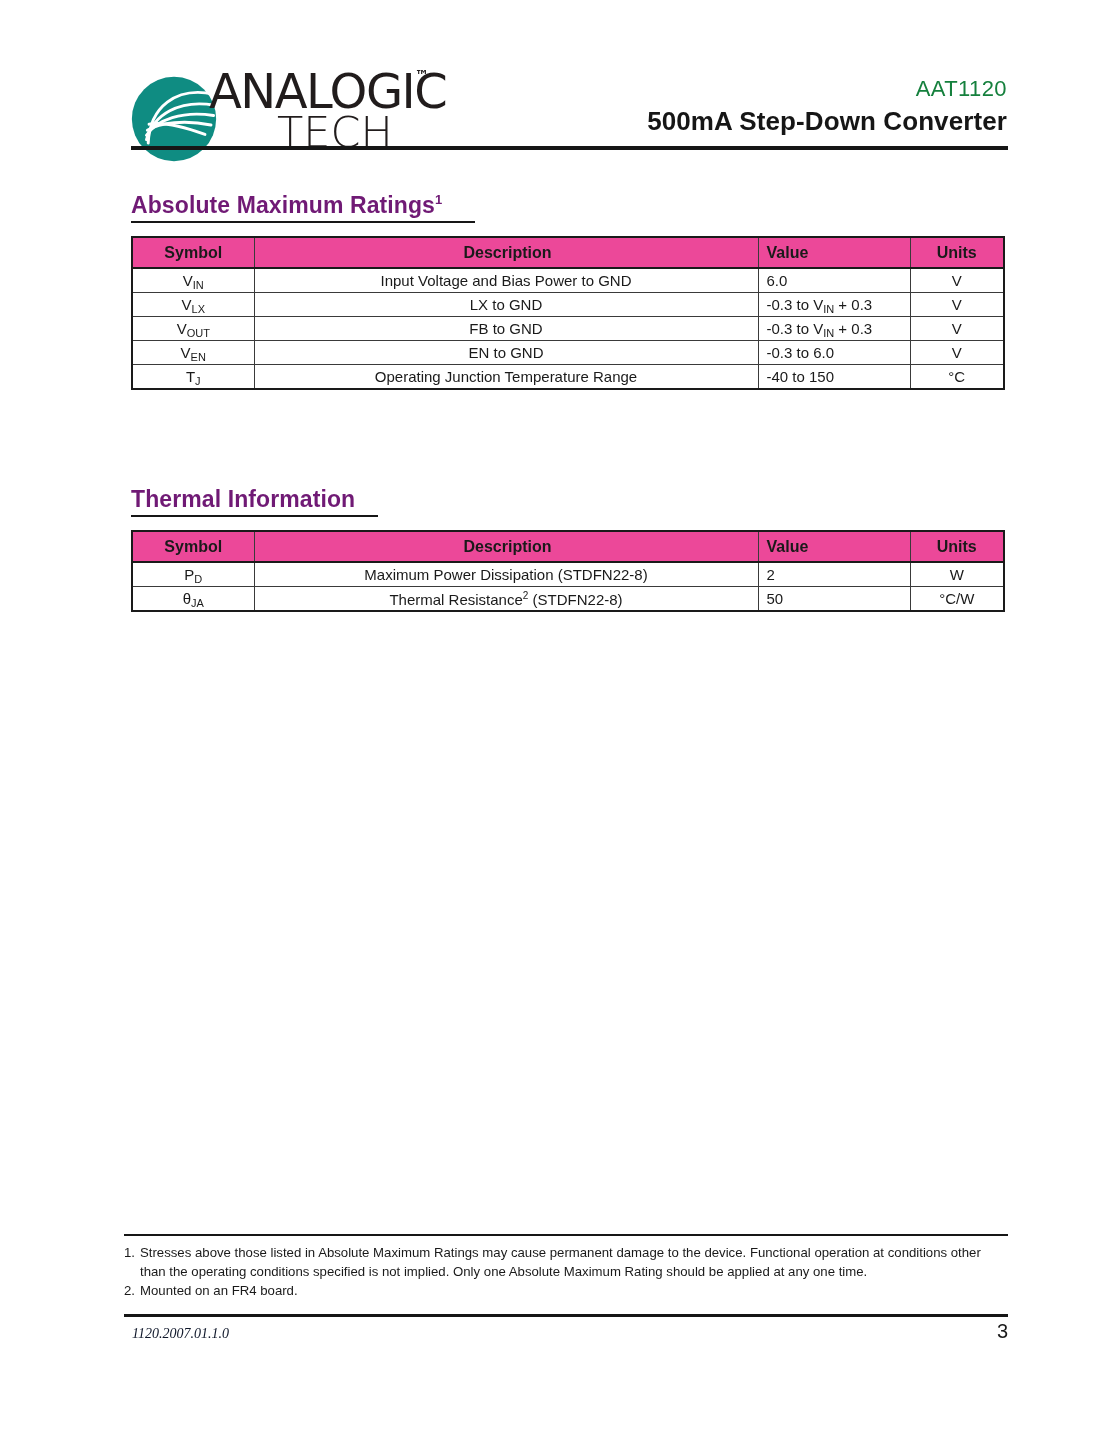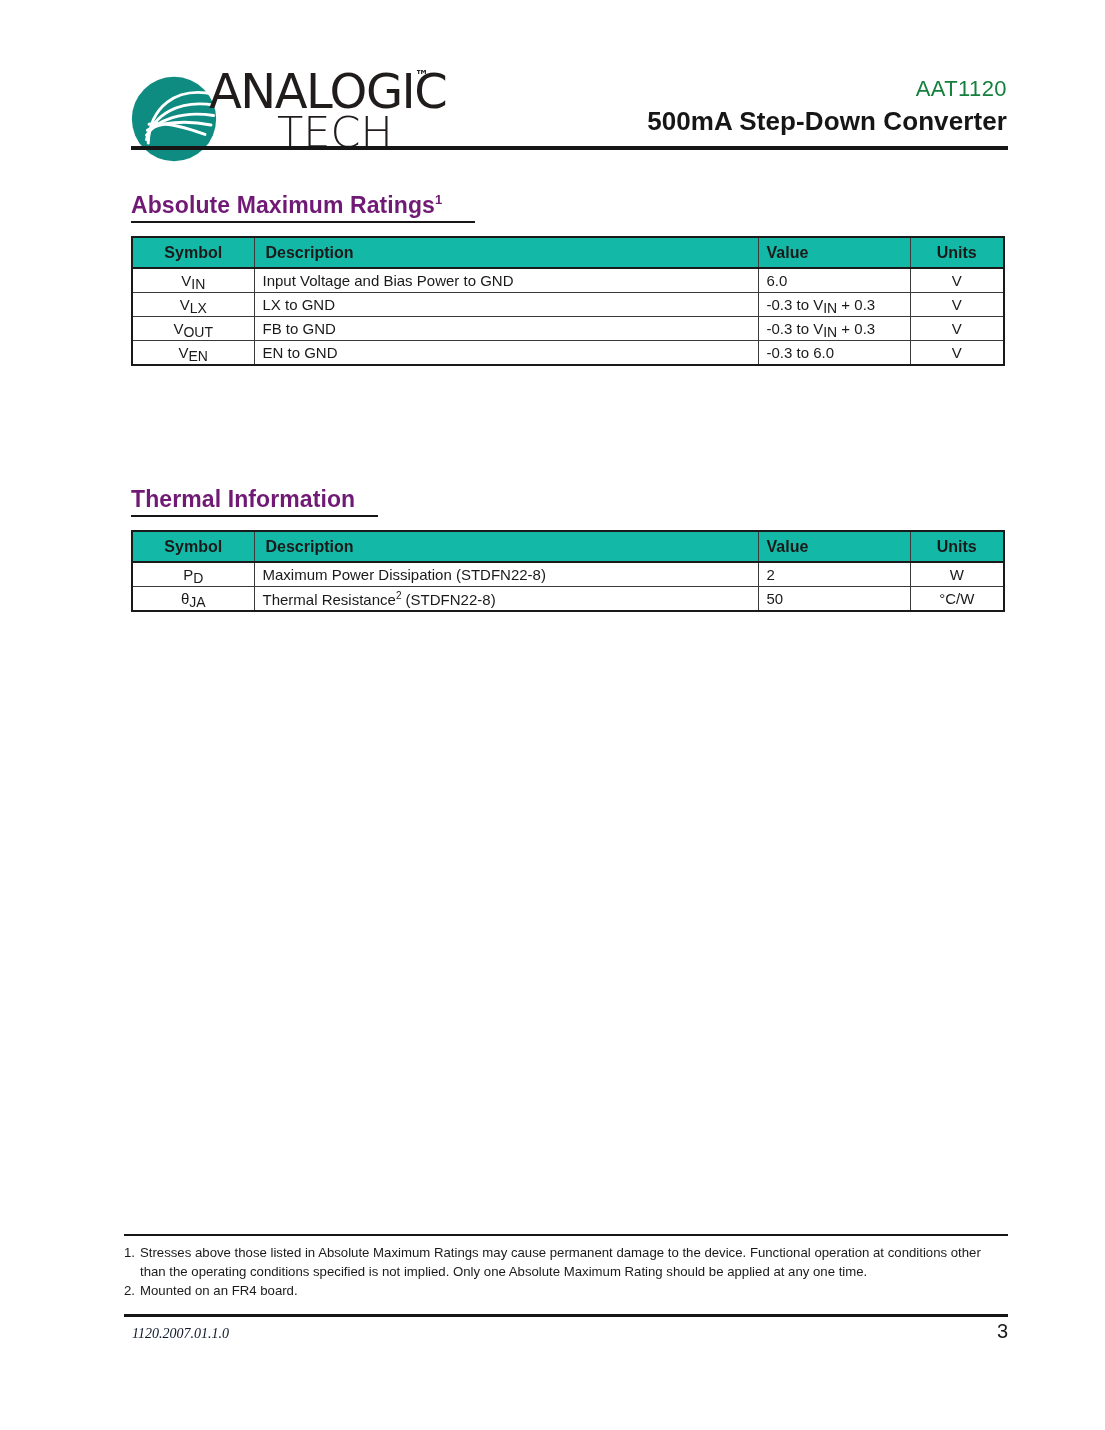--- a/index.html
+++ b/index.html
@@ -149,33 +149,33 @@
   .dtable th, .dtable td {
     border: 1px solid #3a3a3a;
     font-size: 15px;
     color: #1a1a1a;
     padding: 0 8px;
     height: 23px;
     font-weight: normal;
     vertical-align: middle;
   }
   .dtable thead th {
-    background: #14b8a6;
+    background: #ec4899;
     font-weight: bold;
     font-size: 16px;
     height: 29px;
     border-bottom: 2px solid #1a1a1a;
   }
   .col-symbol { width: 122px; text-align: center; }
-  .col-desc   { width: 504px; text-align: left; padding-left: 11px; }
+  .col-desc   { width: 504px; text-align: center; padding-left: 11px; }
   .col-value  { width: 152px; text-align: left; }
   .col-units  { width: 94px;  text-align: center; }
   thead .col-desc { padding-left: 11px; }
   .dtable sub {
-    font-size: 14px;
+    font-size: 11px;
     vertical-align: baseline;
     position: relative;
     bottom: -3px;
   }
   .dtable sup {
     font-size: 10px;
     vertical-align: super;
   }
 
   
@@ -305,20 +305,26 @@
         <td class="col-desc">FB to GND</td>
         <td class="col-value"><span>-0.3 to V</span><sub>IN</sub><span> + 0.3</span></td>
         <td class="col-units">V</td>
       </tr>
       <tr>
         <td class="col-symbol"><span>V</span><sub>EN</sub></td>
         <td class="col-desc">EN to GND</td>
         <td class="col-value"><span>-0.3 to 6.0</span><sub></sub><span></span></td>
         <td class="col-units">V</td>
       </tr>
+      <tr>
+        <td class="col-symbol"><span>T</span><sub>J</sub></td>
+        <td class="col-desc">Operating Junction Temperature Range</td>
+        <td class="col-value"><span>-40 to 150</span><sub></sub><span></span></td>
+        <td class="col-units">°C</td>
+      </tr>
     </tbody>
   </table>
 
   <div class="section-head" style="left:131px; top:486px;">
     <span>Thermal Information</span>
   </div>
   <div class="section-underline" style="left:131px; top:515px; width:247px;"></div>
 
   <table class="dtable" style="left:131px; top:530px; width:873px;">
     <colgroup>

